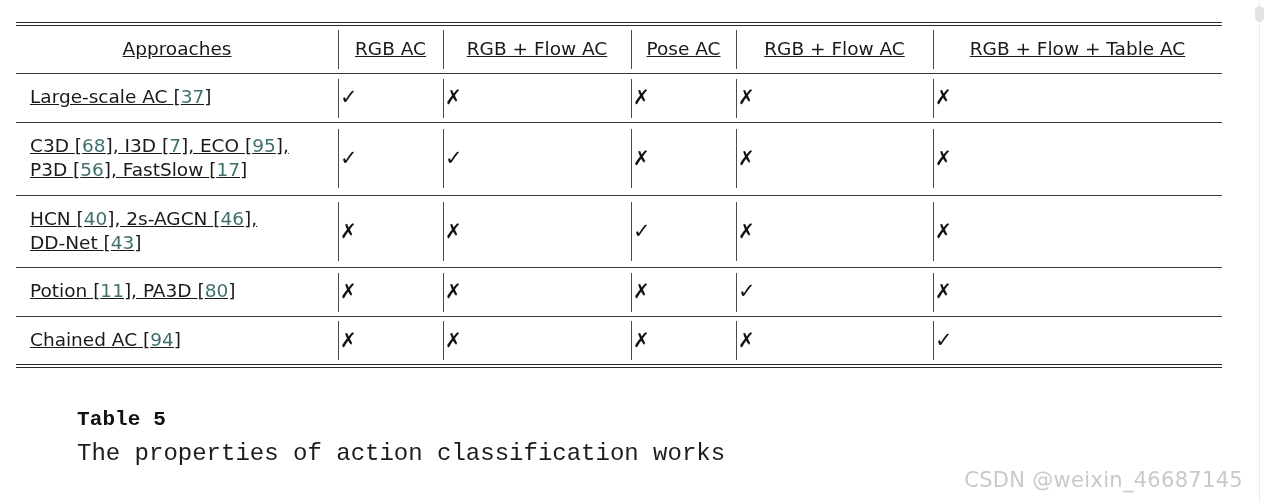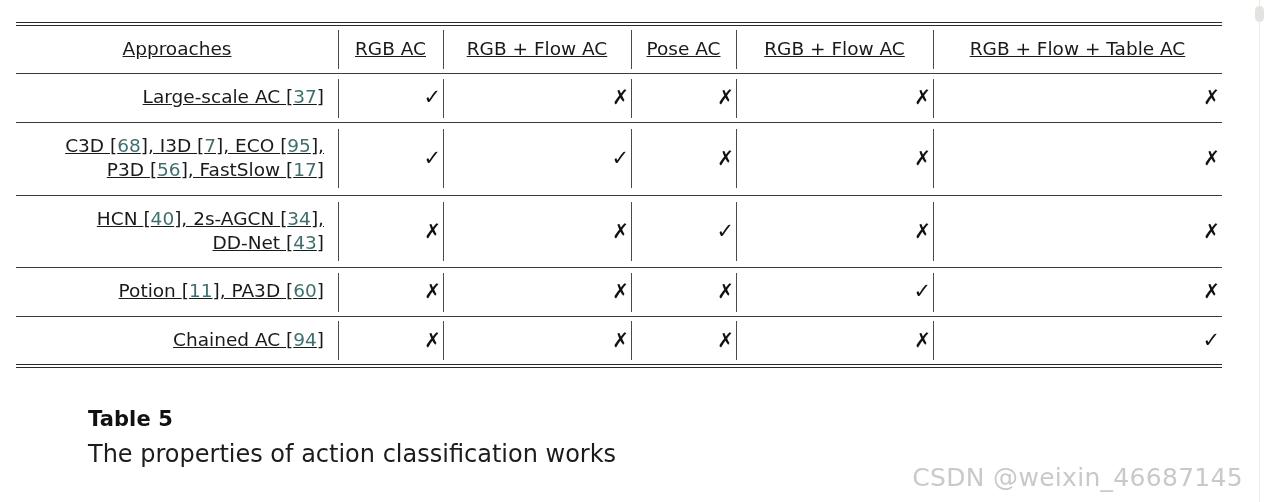--- a/index.html
+++ b/index.html
@@ -53,21 +53,21 @@
 
   table.props tr.hdr-row > td {
     padding: 10px 2px 12px 2px;
     text-align: center;
     vertical-align: middle;
     white-space: nowrap;
   }
 
   table.props tr.data-row > td {
     padding: 11px 2px 12px 2px;
-    text-align: right;
+    text-align: left;
     vertical-align: middle;
     border-top: 1.4px solid #3a3a3a;
   }
   table.props tr.first-data > td {
     border-top: 1.4px solid #3a3a3a;
   }
   table.props tr.data-row.last-row > td {
     border-bottom: 0;
   }
 
@@ -117,23 +117,24 @@
     transform: translateY(0px);
   }
   .mark.check {
     font-weight: 600;
     font-size: 21px;
   }
 
   
   #caption {
     position: absolute;
-    left: 88px;
+    left: 77px;
     top: 408px;
     width: 900px;
+    font-family: Liberation Mono, monospace;
   }
   #caption .cap-title {
     font-weight: 700;
     font-size: 21px;
     letter-spacing: 0.1px;
     color: #111111;
     margin: 0 0 8px 0;
     line-height: 1.1;
   }
   #caption .cap-text {
@@ -142,21 +143,21 @@
     color: #1c1c1c;
     line-height: 1.25;
     margin: 0;
   }
 
   
   #watermark {
     position: absolute;
     right: 22px;
     bottom: 10px;
-    font-size: 25px;
+    font-size: 21px;
     color: #c9c9c9;
     letter-spacing: 0.3px;
     white-space: nowrap;
   }
 
   
   #right-rail {
     position: absolute;
     right: 5px;
     top: 0;
@@ -207,29 +208,29 @@
         </tr>
         <tr class="data-row">
           <td class="approach-cell"><span class="">C3D </span><span class="brk">[</span><span class="cite">68</span><span class="brk">], I3D </span><span class="brk">[</span><span class="cite">7</span><span class="brk">], ECO </span><span class="brk">[</span><span class="cite">95</span><span class="brk">],</span><br><span class="">P3D </span><span class="brk">[</span><span class="cite">56</span><span class="brk">], FastSlow </span><span class="brk">[</span><span class="cite">17</span><span class="brk">]</span></td>
           <td class="sep-left"><span class="mark check">✓</span></td>
           <td class="sep-left"><span class="mark check">✓</span></td>
           <td class="sep-left"><span class="mark xmark">✗</span></td>
           <td class="sep-left"><span class="mark xmark">✗</span></td>
           <td class="sep-left"><span class="mark xmark">✗</span></td>
         </tr>
         <tr class="data-row">
-          <td class="approach-cell"><span class="">HCN </span><span class="brk">[</span><span class="cite">40</span><span class="brk">], 2s-AGCN </span><span class="brk">[</span><span class="cite">34</span><span class="brk">],</span><br><span class="">DD-Net </span><span class="brk">[</span><span class="cite">43</span><span class="brk">]</span></td>
+          <td class="approach-cell"><span class="">HCN </span><span class="brk">[</span><span class="cite">40</span><span class="brk">], 2s-AGCN </span><span class="brk">[</span><span class="cite">46</span><span class="brk">],</span><br><span class="">DD-Net </span><span class="brk">[</span><span class="cite">43</span><span class="brk">]</span></td>
           <td class="sep-left"><span class="mark xmark">✗</span></td>
           <td class="sep-left"><span class="mark xmark">✗</span></td>
           <td class="sep-left"><span class="mark check">✓</span></td>
           <td class="sep-left"><span class="mark xmark">✗</span></td>
           <td class="sep-left"><span class="mark xmark">✗</span></td>
         </tr>
         <tr class="data-row">
-          <td class="approach-cell"><span class="">Potion </span><span class="brk">[</span><span class="cite">11</span><span class="brk">], PA3D </span><span class="brk">[</span><span class="cite">60</span><span class="brk">]</span></td>
+          <td class="approach-cell"><span class="">Potion </span><span class="brk">[</span><span class="cite">11</span><span class="brk">], PA3D </span><span class="brk">[</span><span class="cite">80</span><span class="brk">]</span></td>
           <td class="sep-left"><span class="mark xmark">✗</span></td>
           <td class="sep-left"><span class="mark xmark">✗</span></td>
           <td class="sep-left"><span class="mark xmark">✗</span></td>
           <td class="sep-left"><span class="mark check">✓</span></td>
           <td class="sep-left"><span class="mark xmark">✗</span></td>
         </tr>
         <tr class="data-row last-row">
           <td class="approach-cell"><span class="">Chained AC </span><span class="brk">[</span><span class="cite">94</span><span class="brk">]</span></td>
           <td class="sep-left"><span class="mark xmark">✗</span></td>
           <td class="sep-left"><span class="mark xmark">✗</span></td>

